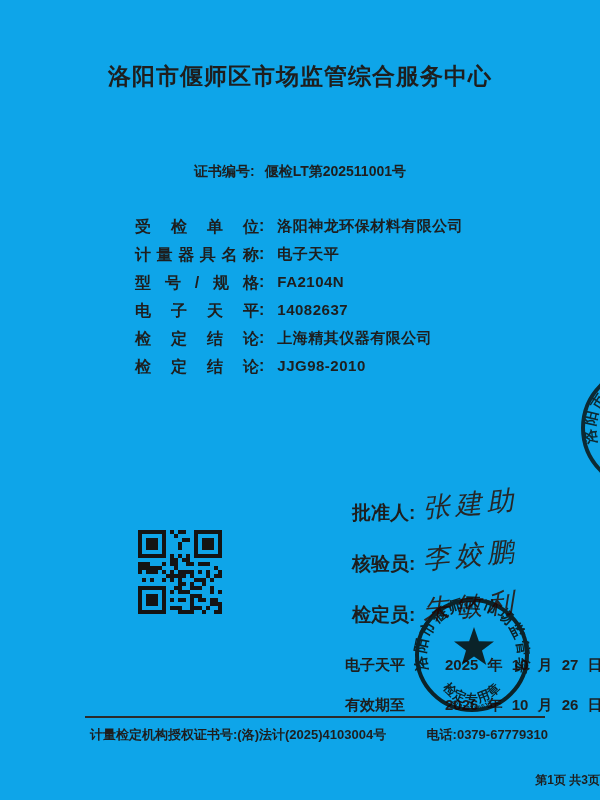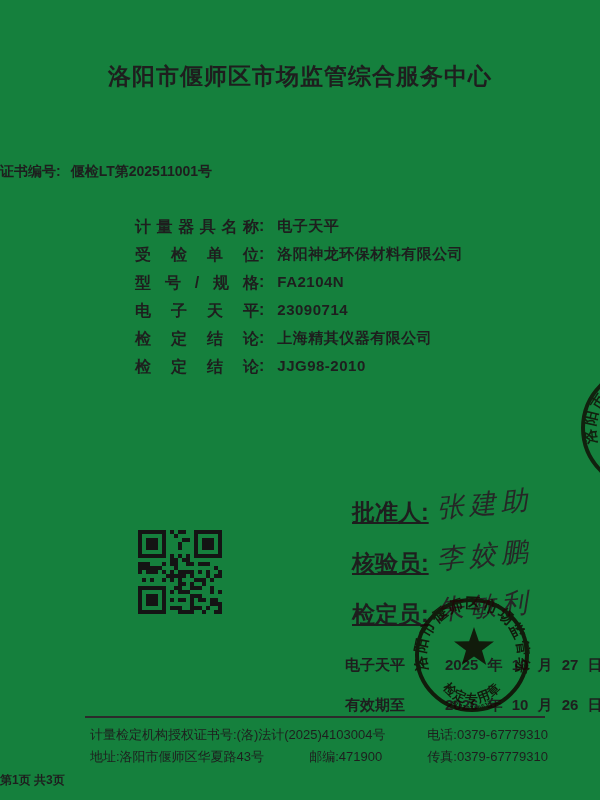--- a/index.html
+++ b/index.html
@@ -1,73 +1,73 @@
 <!DOCTYPE html>
 <html><head>
 <meta charset="utf-8">
 <style>
   html,body{margin:0;padding:0;background:#888;}
-  .page{position:relative;width:600px;height:800px;margin:0 auto;background:#15803d;
+  .page{position:relative;width:600px;height:800px;margin:0 auto;background:#0ea5e9;
         overflow:hidden;font-family:"Liberation Sans",sans-serif;color:#1e1e1e;}
   .org-title{position:absolute;top:61px;left:0;width:100%;text-align:center;
              font-size:23px;font-weight:700;letter-spacing:1px;}
   .doc-title{position:absolute;top:111px;left:0;width:100%;text-align:center;
              font-size:26px;font-weight:700;letter-spacing:12px;text-indent:12px;}
-  .cert-line{position:absolute;top:163px;left:0;width:100%;text-align:left;
+  .cert-line{position:absolute;top:163px;left:0;width:100%;text-align:center;
              font-size:14px;font-weight:700;}
   .cert-line .num{margin-left:10px;}
   .fields{position:absolute;left:135px;top:212px;}
   .frow{height:28px;line-height:28px;white-space:nowrap;font-weight:700;}
   .flabel{display:inline-block;width:124px;font-size:16px;
           text-align:justify;text-align-last:justify;vertical-align:middle;}
   .fcolon{font-size:16px;}
   .fvalue{margin-left:13px;font-size:15px;letter-spacing:.5px;}
   .qr{position:absolute;left:138px;top:530px;width:84px;height:84px;}
   .sigs{position:absolute;left:352px;top:490px;}
   .sigrow{height:38px;margin-bottom:13px;white-space:nowrap;}
-  .siglabel{font-size:23px;font-weight:700;vertical-align:middle;text-decoration:underline;}
+  .siglabel{font-size:19px;font-weight:700;vertical-align:middle;}
   .signame{display:inline-block;margin-left:8px;font-size:27px;font-weight:500;
            font-style:italic;letter-spacing:5px;transform:rotate(-5deg) translateY(-4px);
            color:#262626;}
   .dates{position:absolute;left:345px;top:645px;}
   .daterow{height:40px;line-height:40px;font-weight:700;font-size:15px;white-space:nowrap;}
   .datelabel{margin-right:16px;}
   .dateval{word-spacing:5px;margin-left:24px;}
   .rule{position:absolute;left:85px;top:716px;width:460px;height:2px;background:#2b2b2b;}
   .fline{position:absolute;left:90px;width:458px;display:flex;justify-content:space-between;
-         font-size:13px;font-weight:400;white-space:nowrap;text-align:center;}
+         font-size:13px;font-weight:700;white-space:nowrap;text-align:center;}
   .fline1{top:726px;}
   .fline2{top:748px;}
-  .pageinfo{position:absolute;top:772px;left:0;width:100%;text-align:left;
+  .pageinfo{position:absolute;top:772px;left:0;width:100%;text-align:right;
             font-size:12px;font-weight:700;}
   .stamp-big{position:absolute;left:402px;top:585px;mix-blend-mode:multiply;opacity:.93;}
   .stamp-edge{position:absolute;left:568px;top:353px;mix-blend-mode:multiply;opacity:.88;}
 </style>
 </head>
 <body>
 
 <div class="page">
 
   <div class="org-title">洛阳市偃师区市场监管综合服务中心</div>
   <div class="cert-line">
     <span>证书编号:</span><span class="num">偃检LT第202511001号</span>
   </div>
 
   <div class="fields">
     <div class="frow">
+      <span class="flabel">受检单位</span><span class="fcolon">:</span><span class="fvalue">洛阳神龙环保材料有限公司</span>
+    </div>
+    <div class="frow">
       <span class="flabel">计量器具名称</span><span class="fcolon">:</span><span class="fvalue">电子天平</span>
     </div>
     <div class="frow">
-      <span class="flabel">受检单位</span><span class="fcolon">:</span><span class="fvalue">洛阳神龙环保材料有限公司</span>
-    </div>
-    <div class="frow">
       <span class="flabel">型号/规格</span><span class="fcolon">:</span><span class="fvalue">FA2104N</span>
     </div>
     <div class="frow">
-      <span class="flabel">电子天平</span><span class="fcolon">:</span><span class="fvalue">23090714</span>
+      <span class="flabel">电子天平</span><span class="fcolon">:</span><span class="fvalue">14082637</span>
     </div>
     <div class="frow">
       <span class="flabel">检定结论</span><span class="fcolon">:</span><span class="fvalue">上海精其仪器有限公司</span>
     </div>
     <div class="frow">
       <span class="flabel">检定结论</span><span class="fcolon">:</span><span class="fvalue">JJG98-2010</span>
     </div>
   </div>
 
   <svg id="qr-svg" class="qr" viewBox="0 0 84 84" fill="#141414" shape-rendering="crispEdges">
@@ -218,25 +218,20 @@
     <div class="daterow">
       <span class="datelabel">有效期至</span><span class="dateval">2026 年 10 月 26 日</span>
     </div>
   </div>
 
   <div class="rule"></div>
   <div class="fline fline1">
     <span>计量检定机构授权证书号:(洛)法计(2025)4103004号</span>
     <span>电话:0379-67779310</span>
   </div>
-  <div class="fline fline2">
-    <span>地址:洛阳市偃师区华夏路43号</span>
-    <span>邮编:471900</span>
-    <span>传真:0379-67779310</span>
-  </div>
   <div class="pageinfo">第1页 共3页</div>
 
   <svg class="stamp-big" width="140" height="140" viewBox="-70 -70 140 140">
     <defs>
       <path id="bigRing" d="M -44 15 A 46.5 46.5 0 1 1 44 15" fill="none"></path>
       <path id="bigBot" d="M -33 26 A 36 36 0 0 0 33 26" fill="none"></path>
       <path id="bigNum" d="M -29 37 A 32 32 0 0 0 29 37" fill="none"></path>
     </defs>
     <circle cx="0" cy="0" r="55" fill="none" stroke="#c5261d" stroke-width="4"></circle>
     <text font-size="15" font-weight="bold" letter-spacing="1.3" fill="#c5261d" font-family="Liberation Sans, sans-serif">

